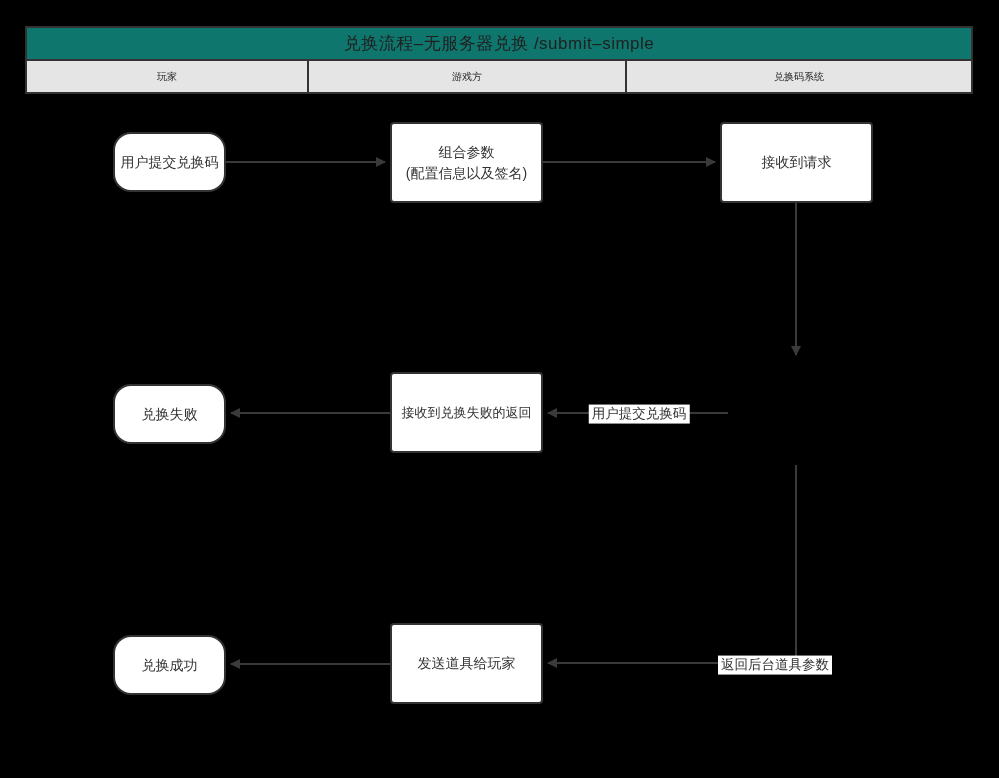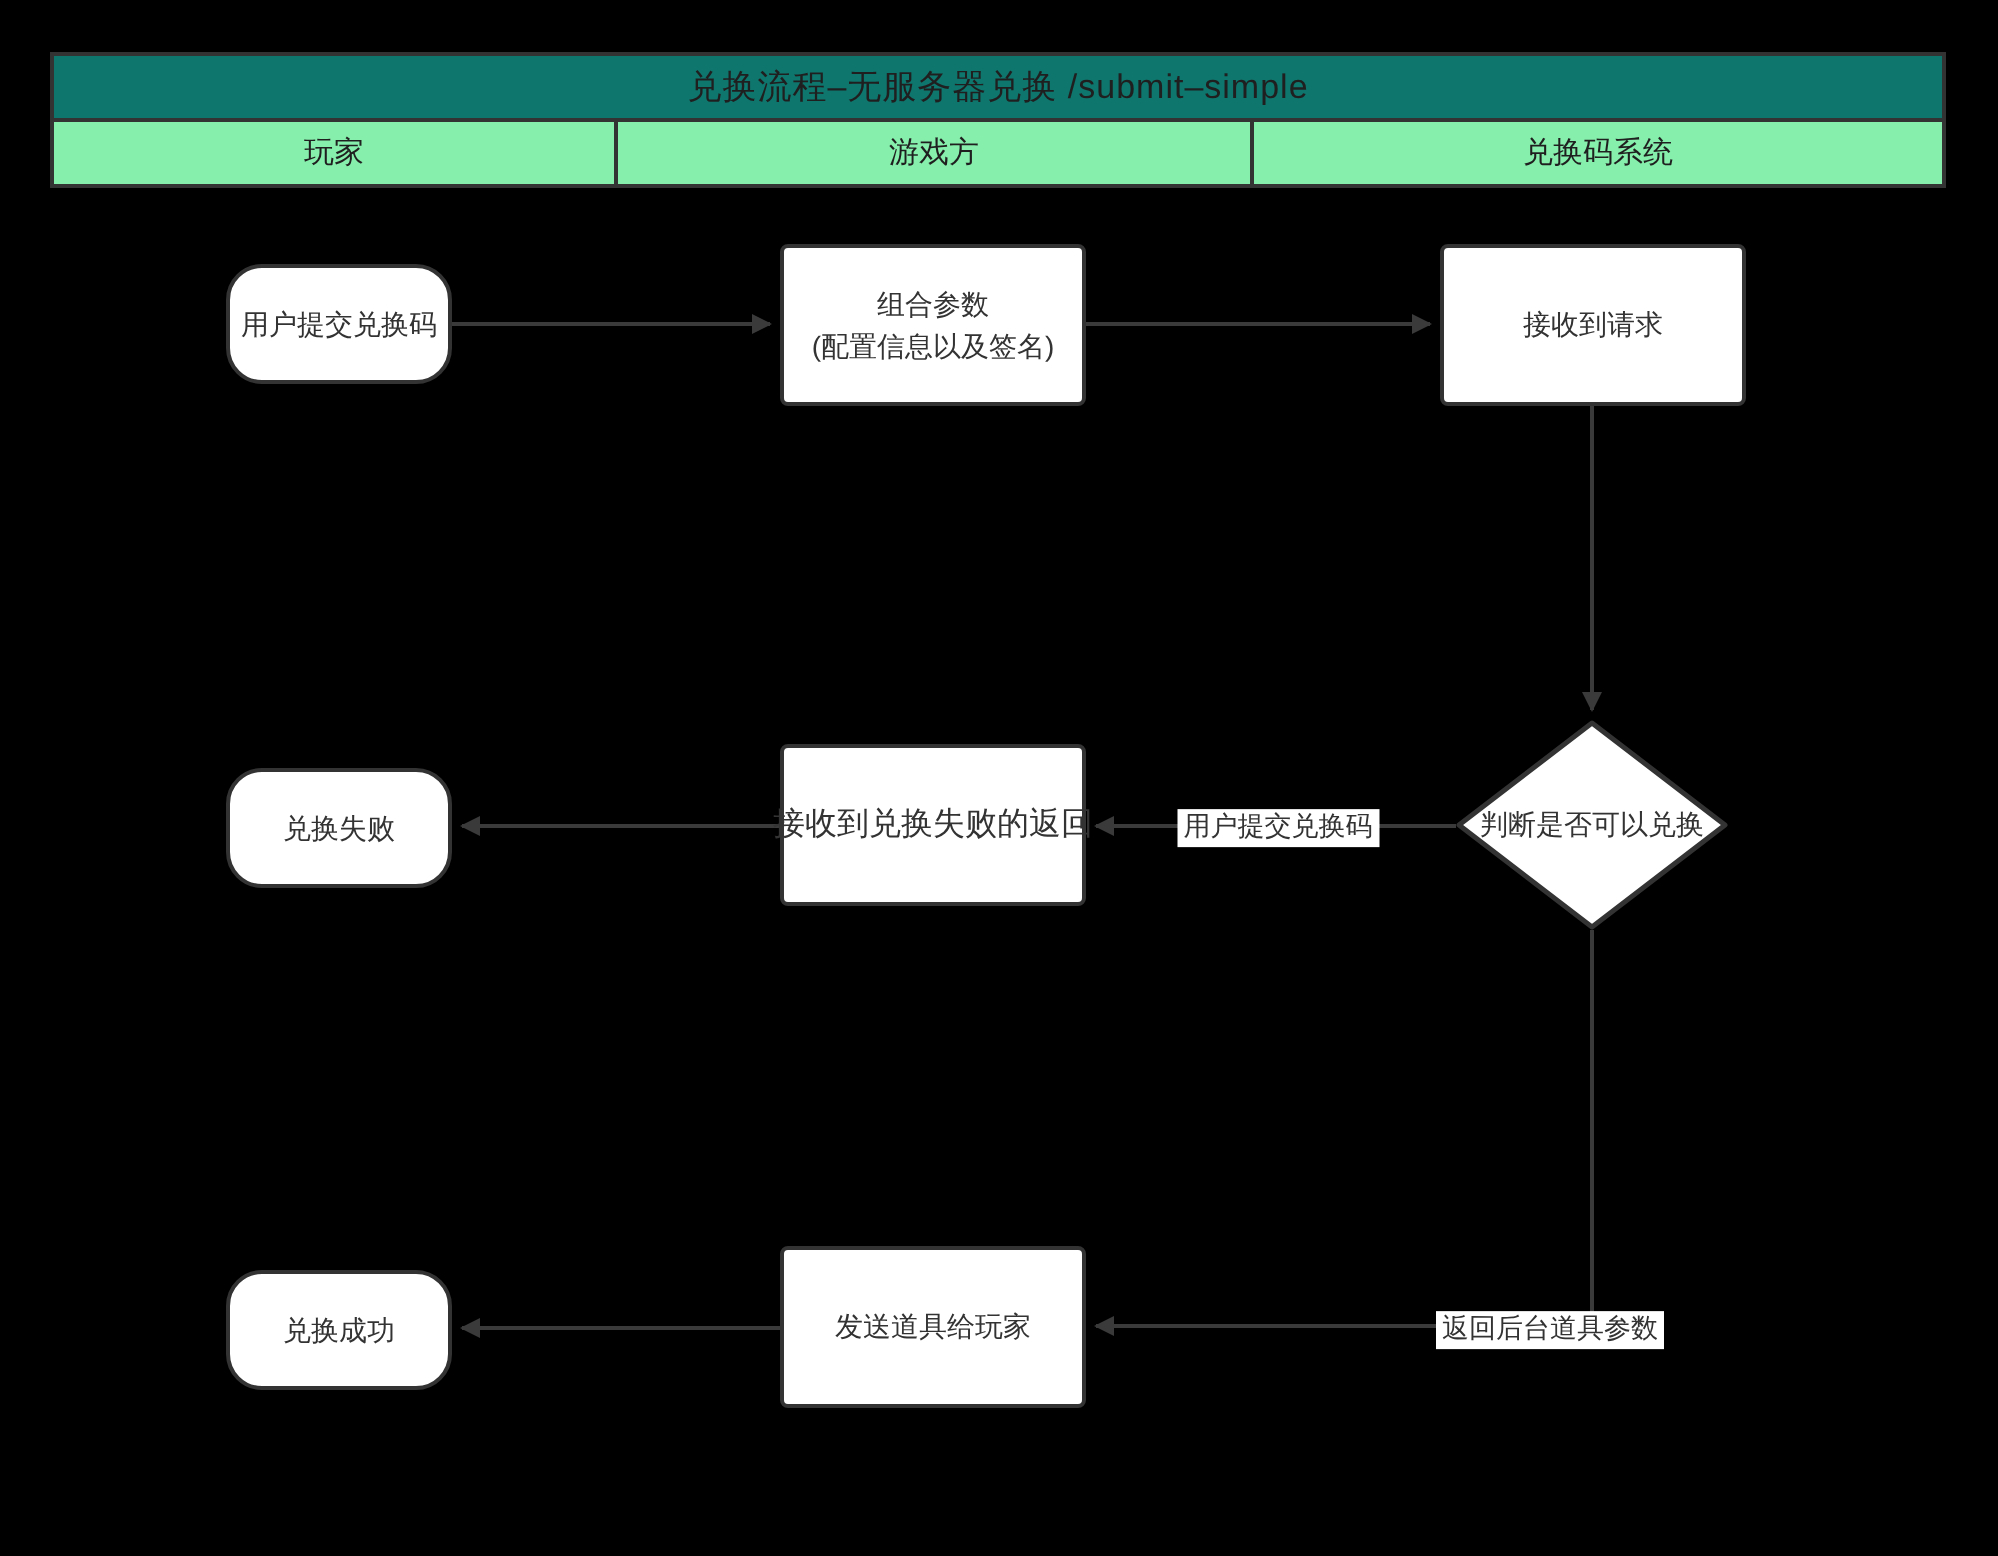--- a/index.html
+++ b/index.html
@@ -16,23 +16,23 @@
     width:948px; height:35px;
     background:#0f766e; border:2px solid #333333; box-sizing:border-box;
     display:flex; align-items:center; justify-content:center;
     font-size:17px; color:#1f1f1f; letter-spacing:0.5px;
   }
   .lane-row {
     position:absolute; left:25px; top:59px; height:35px;
     display:flex;
   }
   .lane {
-    background:#86efac; border:2px solid #333333; box-sizing:border-box;
+    background:#e5e5e5; border:2px solid #333333; box-sizing:border-box;
     display:flex; align-items:center; justify-content:center;
-    font-size:15px; color:#1f1f1f;
+    font-size:10px; color:#1f1f1f;
   }
   .lane.l2, .lane.l3 { margin-left:-2px; }
   .lane.l1 { width:284px; }
   .lane.l2 { width:320px; }
   .lane.l3 { width:348px; }
 
   
   svg.edges { position:absolute; left:0; top:0; }
 
   
@@ -42,21 +42,21 @@
     color:#333333; font-size:14px; line-height:1.5;
     display:flex; flex-direction:column; align-items:center; justify-content:center;
     text-align:center; white-space:nowrap;
   }
   .terminal { border-radius:18px; }
   .process  { border-radius:4px; }
 
   #n-submit   { left:113px; top:132px; width:113px; height:60px; }
   #n-combine  { left:390px; top:122px; width:153px; height:81px; }
   #n-receive  { left:720px; top:122px; width:153px; height:81px; }
-  #n-failret  { left:390px; top:372px; width:153px; height:81px; font-size:16px; }
+  #n-failret  { left:390px; top:372px; width:153px; height:81px; font-size:13px; }
   #n-failed   { left:113px; top:384px; width:113px; height:60px; }
   #n-send     { left:390px; top:623px; width:153px; height:81px; }
   #n-success  { left:113px; top:635px; width:113px; height:60px; }
 
   .decision-wrap { position:absolute; left:728px; top:360px; width:136px; height:105px; }
   .decision-wrap svg { position:absolute; left:0; top:0; }
   .decision-label {
     position:absolute; left:0; top:0; width:136px; height:105px;
     display:flex; align-items:center; justify-content:center;
     color:#333333; font-size:14px; white-space:nowrap;
@@ -103,26 +103,20 @@
 
   <div id="n-submit" class="node terminal">用户提交兑换码</div>
 
   <div id="n-combine" class="node process">
     <span>组合参数</span>
     <span>(配置信息以及签名)</span>
   </div>
 
   <div id="n-receive" class="node process">接收到请求</div>
 
-  <div class="decision-wrap">
-    <svg width="136" height="105" viewBox="0 0 136 105" aria-hidden="true">
-      <polygon points="68,1.5 134.5,52.5 68,103.5 1.5,52.5" fill="#ffffff" stroke="#333333" stroke-width="2.5" stroke-linejoin="round"></polygon>
-    </svg>
-    <div class="decision-label">判断是否可以兑换</div>
-  </div>
 
   <div id="n-failret" class="node process">接收到兑换失败的返回</div>
 
   <div id="n-failed" class="node terminal">兑换失败</div>
 
   <div id="n-success" class="node terminal">兑换成功</div>
 
   <div id="n-send" class="node process">发送道具给玩家</div>
 
   <div id="lbl-fail" class="edge-label">用户提交兑换码</div>

